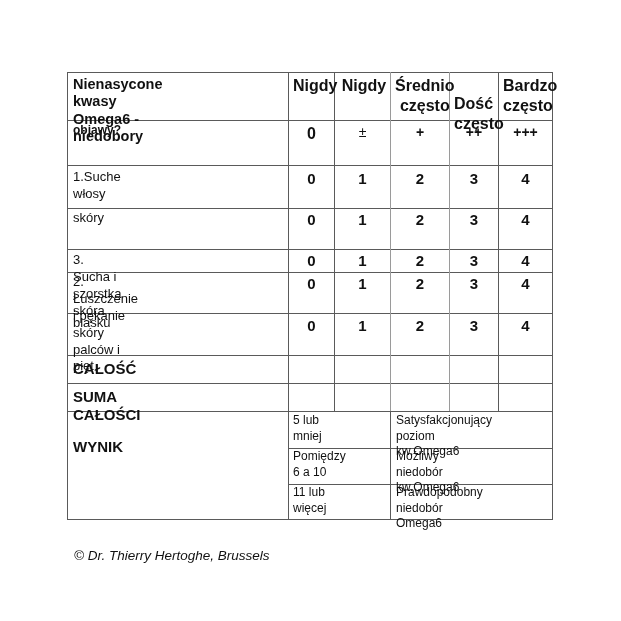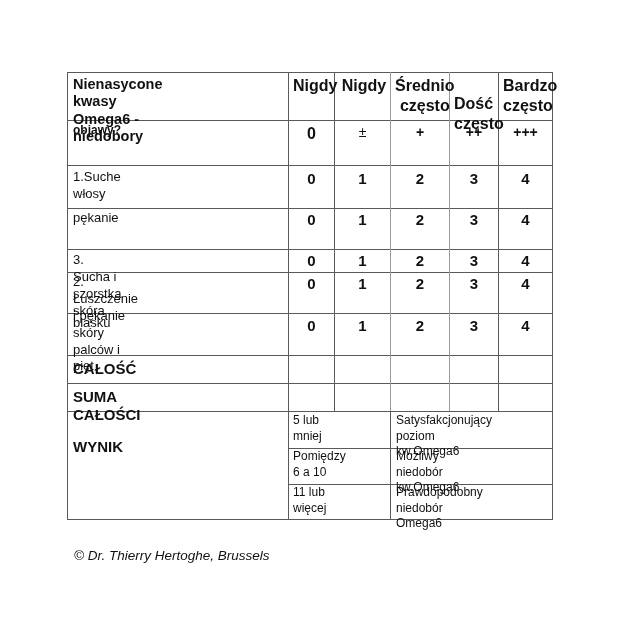--- a/index.html
+++ b/index.html
@@ -83,21 +83,21 @@
   <div class="txt item" style="left:6px;top:97px;">
     <div>1.Suche włosy</div>
   </div>
   <div class="txt num" style="left:222px;top:98px;width:45px;">0</div>
   <div class="txt num" style="left:268px;top:98px;width:55px;">1</div>
   <div class="txt num" style="left:324px;top:98px;width:58px;">2</div>
   <div class="txt num" style="left:383px;top:98px;width:48px;">3</div>
   <div class="txt num" style="left:432px;top:98px;width:53px;">4</div>
 
   <div class="txt item" style="left:6px;top:138px;">
-    <div>pękanie</div>
+    <div>skóry</div>
   </div>
   <div class="txt num" style="left:222px;top:139px;width:45px;">0</div>
   <div class="txt num" style="left:268px;top:139px;width:55px;">1</div>
   <div class="txt num" style="left:324px;top:139px;width:58px;">2</div>
   <div class="txt num" style="left:383px;top:139px;width:48px;">3</div>
   <div class="txt num" style="left:432px;top:139px;width:53px;">4</div>
 
   <div class="txt item" style="left:6px;top:180px;">
     <div>3. Sucha i szorstka skóra</div>
   </div>

